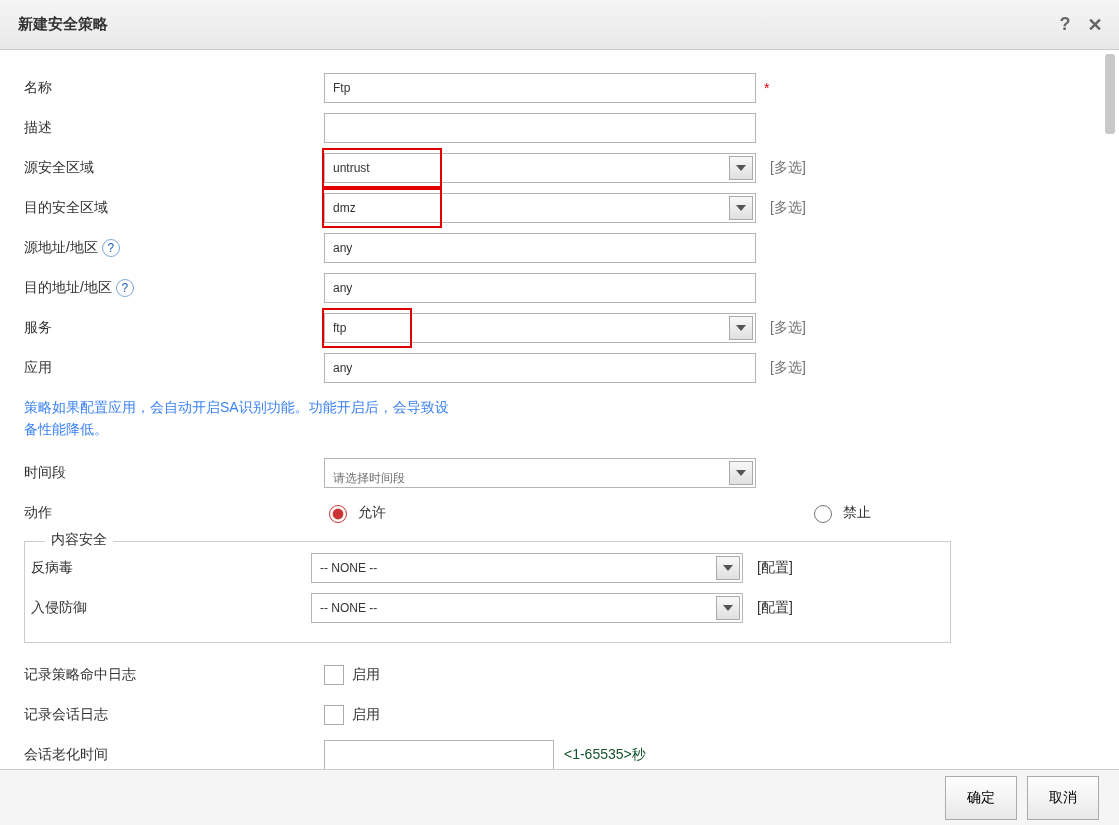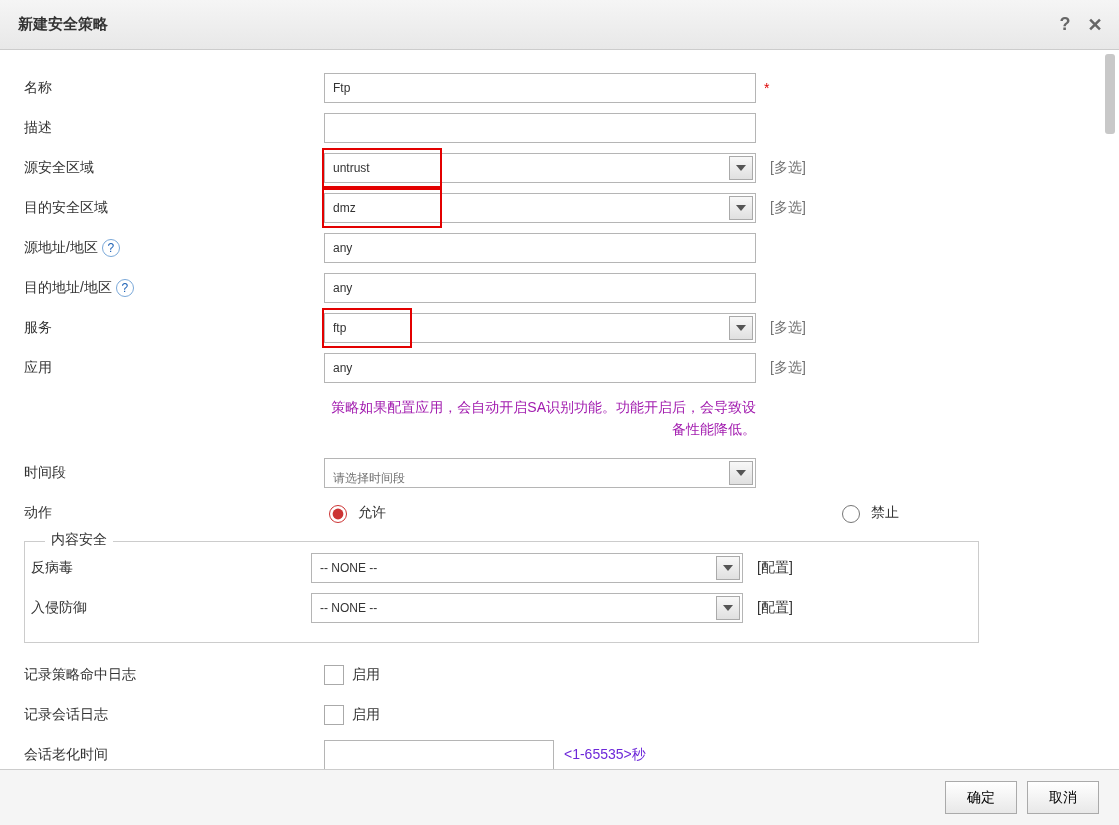--- a/index.html
+++ b/index.html
@@ -39,21 +39,21 @@
     align-items: center;
     justify-content: center;
     color: #666;
     font-size: 18px;
     margin-left: 6px;
     cursor: pointer;
   }
   .body {
     flex: 1;
     overflow-y: auto;
-    padding: 18px 20px 0 24px;
+    padding: 18px 48px 0 24px;
     position: relative;
   }
   .row {
     display: flex;
     align-items: center;
     min-height: 40px;
     margin-bottom: 0;
   }
   .label {
     width: 300px;
@@ -101,23 +101,23 @@
   .sel.empty { color:#737373;align-items:flex-end; }
   .req { color:#d00; margin-left:8px; }
   .link { color:#737373; margin-left:14px; cursor:pointer; }
   .help {
     width:18px; height:18px; border-radius:50%;
     border:1px solid #7aa8d8; color:#1a5fb4;
     display:inline-flex; align-items:center; justify-content:center;
     font-size:12px; margin-left:4px;
   }
   .hint {
-    color:#a21caf; font-size:14px;
-    margin-left:300px; width:432px;
-    line-height:1.6; padding:8px 0 12px;text-align:right;
+    color:#3b82f6; font-size:14px;
+    width:432px;
+    line-height:1.6; padding:8px 0 12px;
   }
   .radio-row input[type=radio]{
     width:18px;height:18px;accent-color:#c33;
   }
   .radio-lbl{ margin:0 60px 0 8px;}
   .fieldset {
     border:1px solid #ccc;
     margin: 8px 120px 12px 0;
     padding: 6px 0 14px 0;
     position:relative;
@@ -132,30 +132,30 @@
     display:flex; align-items:center;
     min-height:40px;
   }
   .fs-label{
     width:286px; padding-left:6px;
   }
   .chk{
     width:20px;height:20px;border:1px solid #aaa;background:#fff;
     display:inline-block;margin-right:8px;vertical-align:middle;
   }
-  .unit{ margin-left:10px; color:#6d28d9;}
+  .unit{ margin-left:10px; color:#14532d;}
   .footer{
     height:56px;
     border-top:1px solid #ccc;
     background:#f5f5f5;
     display:flex;align-items:center;justify-content:flex-end;
     padding-right:20px;
   }
   .btn{
-    min-width:72px;height:33px;
+    min-width:72px;height:44px;
     border:1px solid #aaa;
     background:linear-gradient(#fff,#e8e8e8);
     margin-left:10px;
     font-size:14px;
     cursor:pointer;
   }
   .hl-red{
     border:2px solid #e30000 !important;
     width:120px;height:40px;
     margin-left:-3px;margin-right:-3px;

